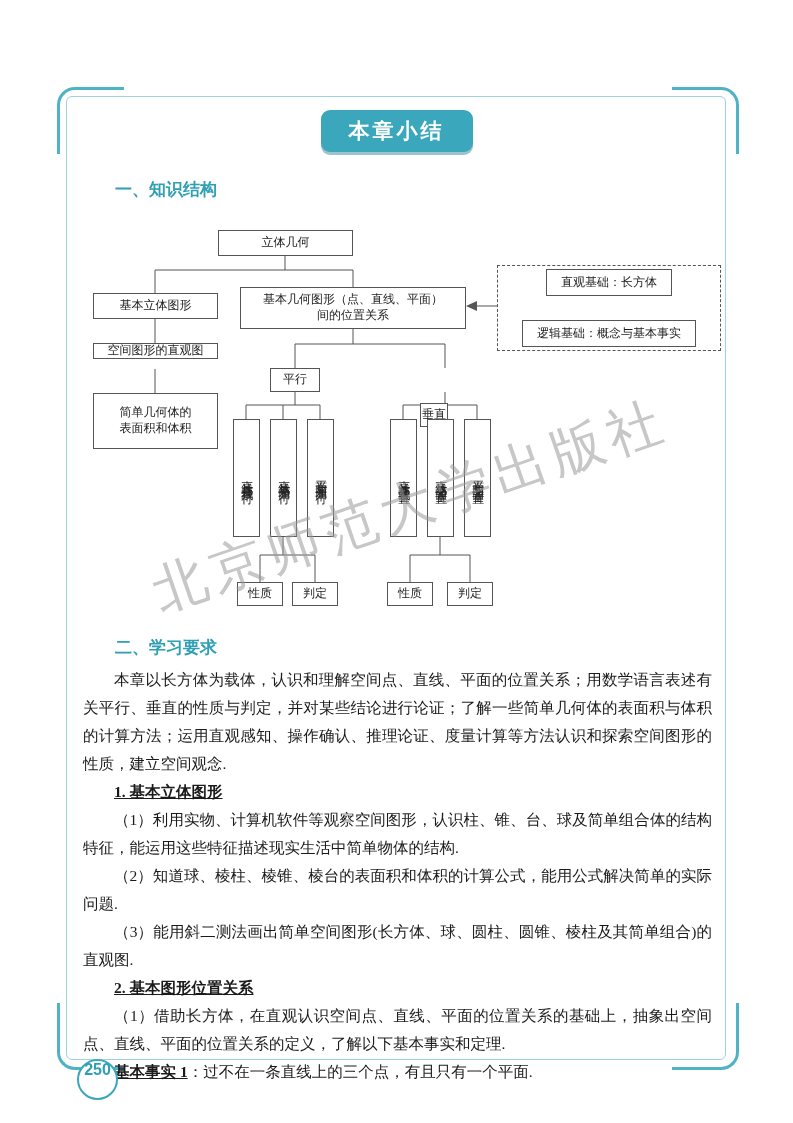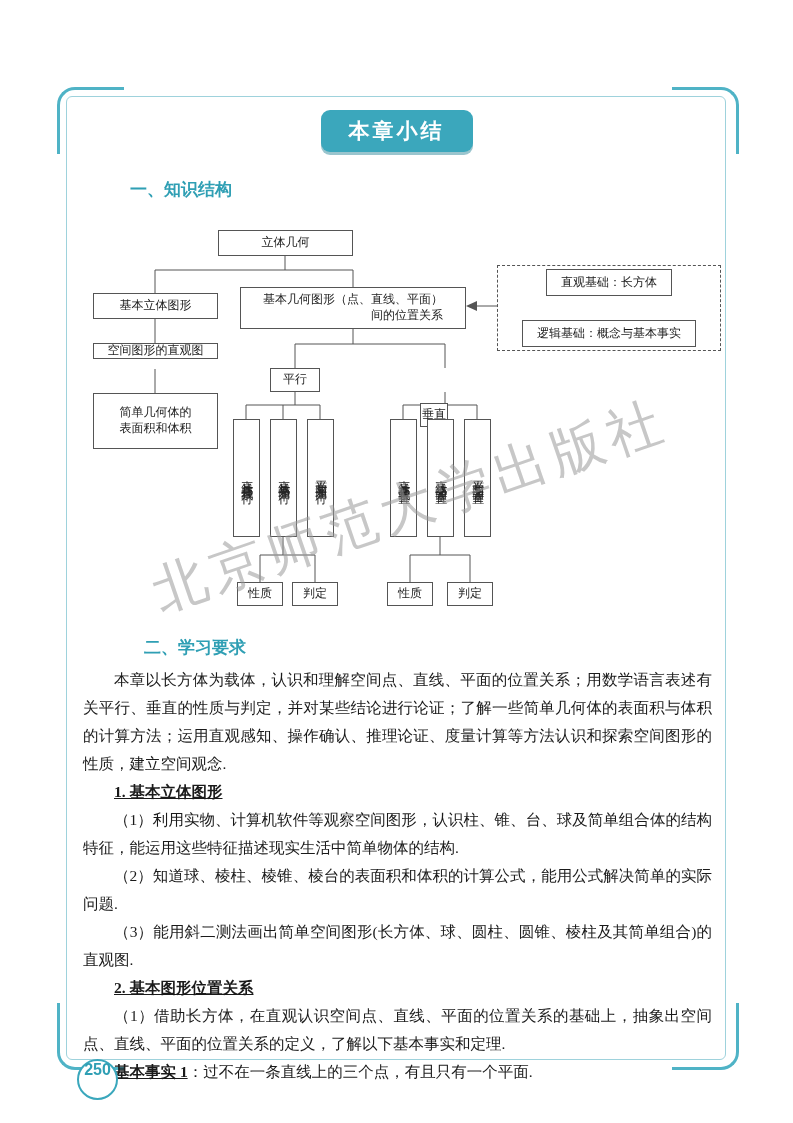--- a/index.html
+++ b/index.html
@@ -12,23 +12,23 @@
   .c-tl{left:57px;top:87px;border-top-width:3px;border-left-width:3px;border-top-left-radius:18px;}
   .c-tr{left:672px;top:87px;border-top-width:3px;border-right-width:3px;border-top-right-radius:18px;}
   .c-bl{left:57px;top:1003px;border-bottom-width:3px;border-left-width:3px;border-bottom-left-radius:18px;}
   .c-br{left:672px;top:1003px;border-bottom-width:3px;border-right-width:3px;border-bottom-right-radius:18px;}
   
   .banner{position:absolute;left:50%;top:110px;transform:translateX(-50%);
           background:#3ba7bc;color:#fff;font-family:"Liberation Sans",sans-serif;
           font-weight:bold;font-size:21px;letter-spacing:3px;
           padding:7px 28px;border-radius:9px;box-shadow:0 3px 0 rgba(31,127,147,.45);z-index:6;}
   
-  .h-teal{position:absolute;left:130px;margin:0;color:#2f9fb4;
+  .h-teal{position:absolute;left:115px;margin:0;color:#2f9fb4;
           font-family:"Liberation Sans",sans-serif;font-weight:bold;font-size:17px;z-index:3;}
-  .h1pos{top:178px;} .h2pos{top:636px;margin-left:14px;}
+  .h1pos{top:178px;} .h2pos{top:636px;}
   
   .chart{position:absolute;left:85px;top:222px;width:645px;height:410px;z-index:2;}
   .chart svg{position:absolute;left:0;top:0;}
   .n{position:absolute;border:1px solid #555;background:#fff;box-sizing:border-box;
      display:flex;align-items:center;justify-content:center;text-align:center;
      font-size:12px;line-height:1.3;color:#222;white-space:pre-line;}
   .vbox{writing-mode:vertical-rl;text-orientation:upright;letter-spacing:2px;
         font-size:12px;padding:3px 0;}
   .dashed{position:absolute;left:412px;top:43px;width:224px;height:86px;box-sizing:border-box;
           border:1.5px dashed #555;display:flex;flex-direction:column;align-items:center;
@@ -94,21 +94,21 @@
         <line x1="355" y1="315" x2="355" y2="333"></line>
           <line x1="325" y1="333" x2="385" y2="333"></line>
         <line x1="325" y1="333" x2="325" y2="360"></line>
           <line x1="385" y1="333" x2="385" y2="360"></line>
         <line x1="390" y1="84" x2="412" y2="84"></line>
       </g>
       <polygon points="381,84 392,79 392,89" fill="#555"></polygon>
     </svg>
 
     <div class="n" style="left:133px;top:8px;width:135px;height:26px;">立体几何</div>
-    <div class="n" style="left:155px;top:65px;width:226px;height:42px;text-align:right;">基本几何图形（点、直线、平面）
+    <div class="n" style="left:155px;top:65px;width:226px;height:42px;">基本几何图形（点、直线、平面）
 间的位置关系</div>
     <div class="n" style="left:8px;top:71px;width:125px;height:26px;">基本立体图形</div>
     <div class="n" style="left:8px;top:121px;width:125px;height:16px;">空间图形的直观图</div>
     <div class="n" style="left:8px;top:171px;width:125px;height:56px;">简单几何体的
 表面积和体积</div>
     <div class="n" style="left:185px;top:146px;width:50px;height:24px;">平行</div>
     <div class="n" style="left:335px;top:146px;width:28px;height:24px;margin-top:35px;">垂直</div>
 
     <div class="n vbox" style="left:148px;top:197px;width:27px;height:118px;">直线与直线平行</div>
     <div class="n vbox" style="left:185px;top:197px;width:27px;height:118px;">直线与平面平行</div>

